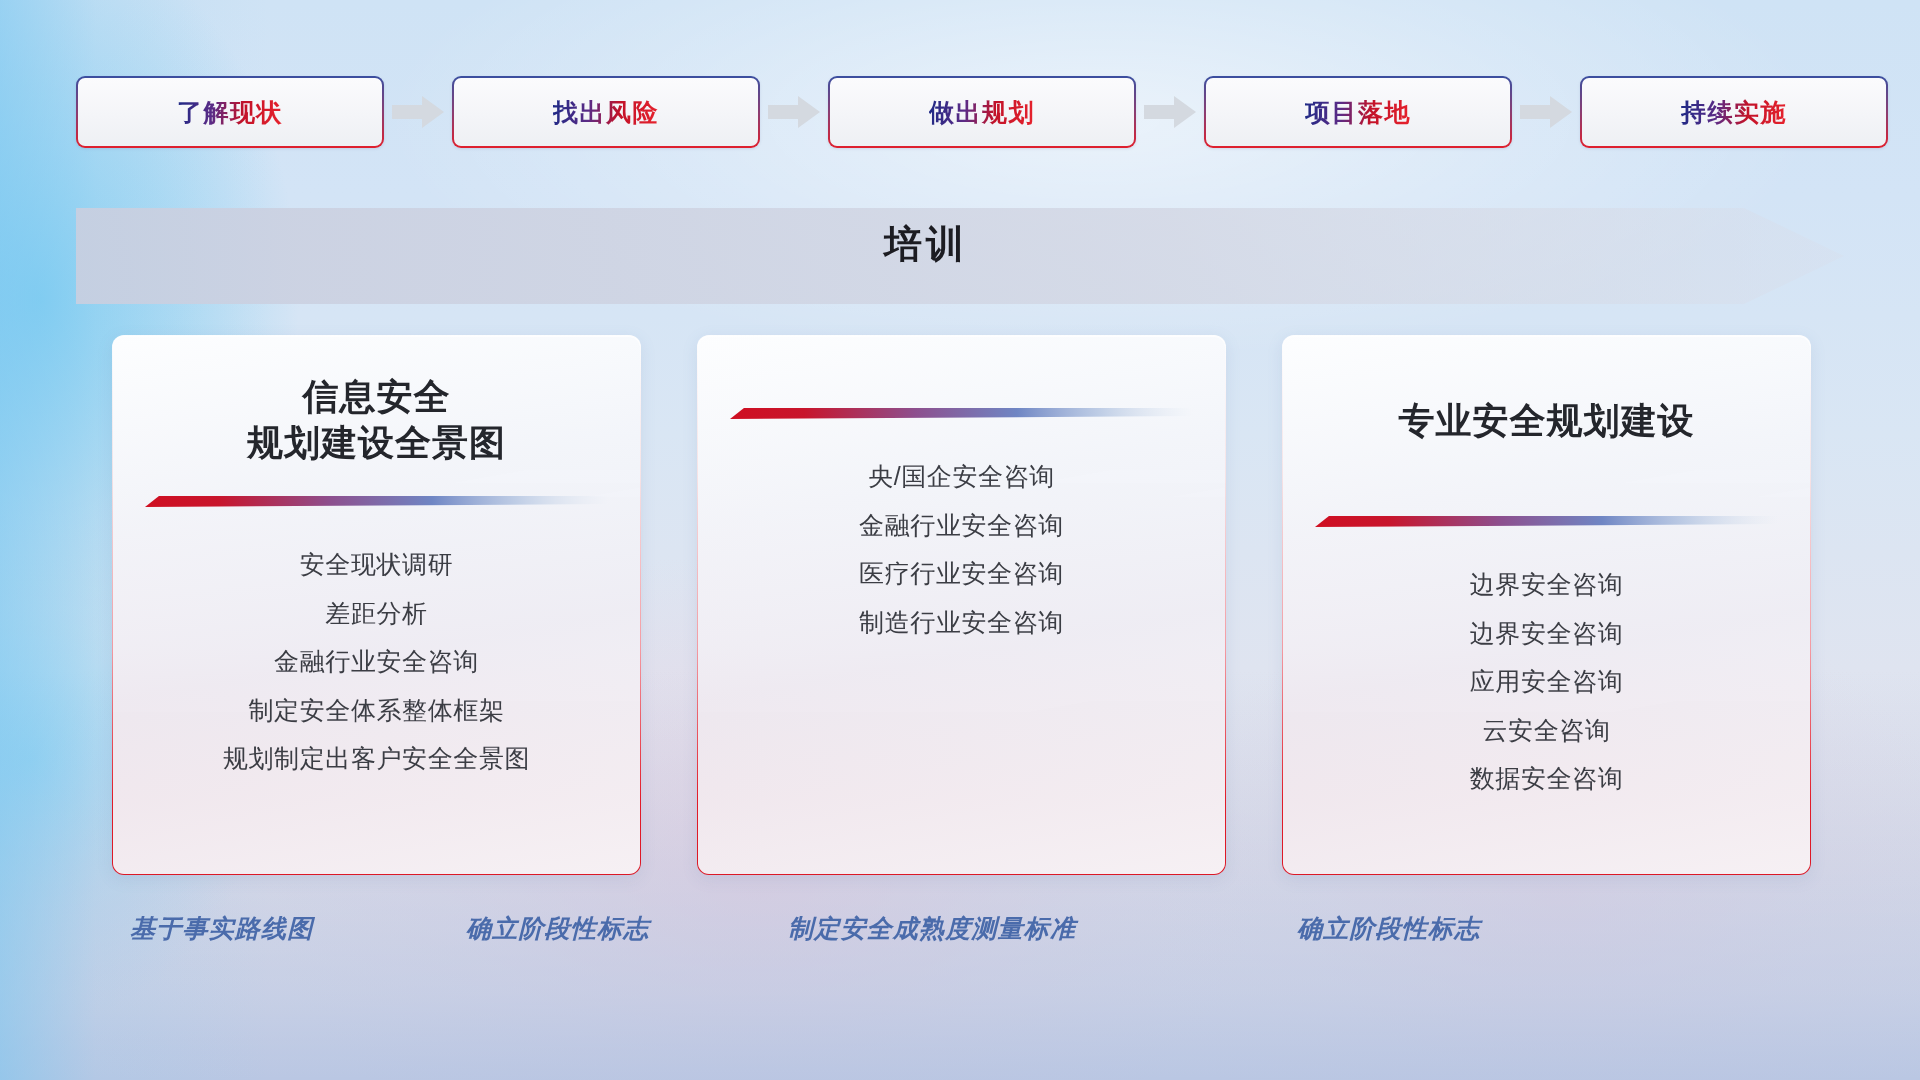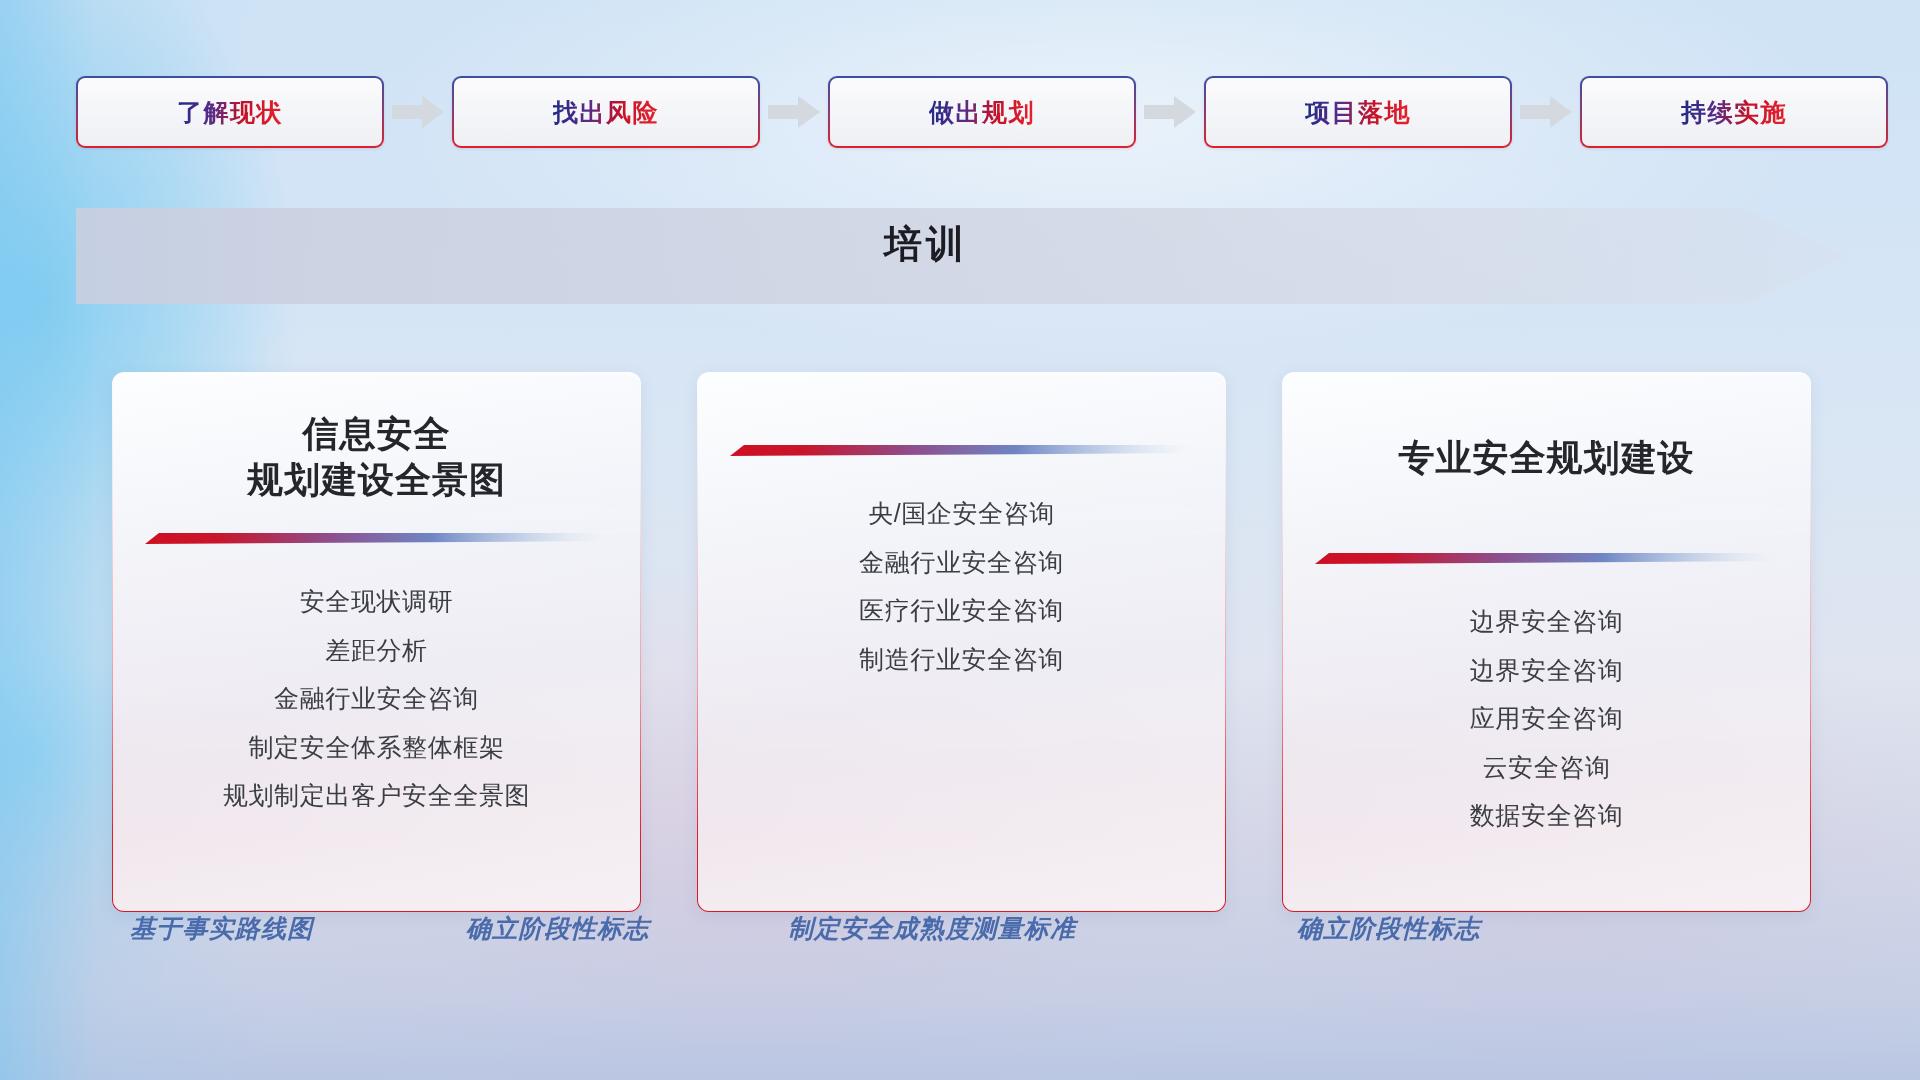--- a/index.html
+++ b/index.html
@@ -133,21 +133,20 @@
 
   
   #cards-row {
     position: absolute;
     left: 112px;
     top: 335px;
     width: 1700px;
     height: 540px;
     display: flex;
     gap: 56px;
-    margin-top: 37px;
   }
   .card {
     position: relative;
     width: 529px;
     height: 540px;
     border-radius: 12px;
     border: 1.6px solid transparent;
     background:
       linear-gradient(170deg, rgba(252,253,254,0.96) 0%, rgba(243,246,251,0.94) 30%, rgba(238,242,249,0.93) 58%, rgba(247,249,252,0.96) 100%) padding-box,
       linear-gradient(180deg, rgba(255,255,255,0.95) 0%, rgba(248,226,228,0.9) 26%, rgba(244,150,157,0.95) 58%, rgba(226,28,41,1) 86%, rgba(220,24,38,1) 100%) border-box;

